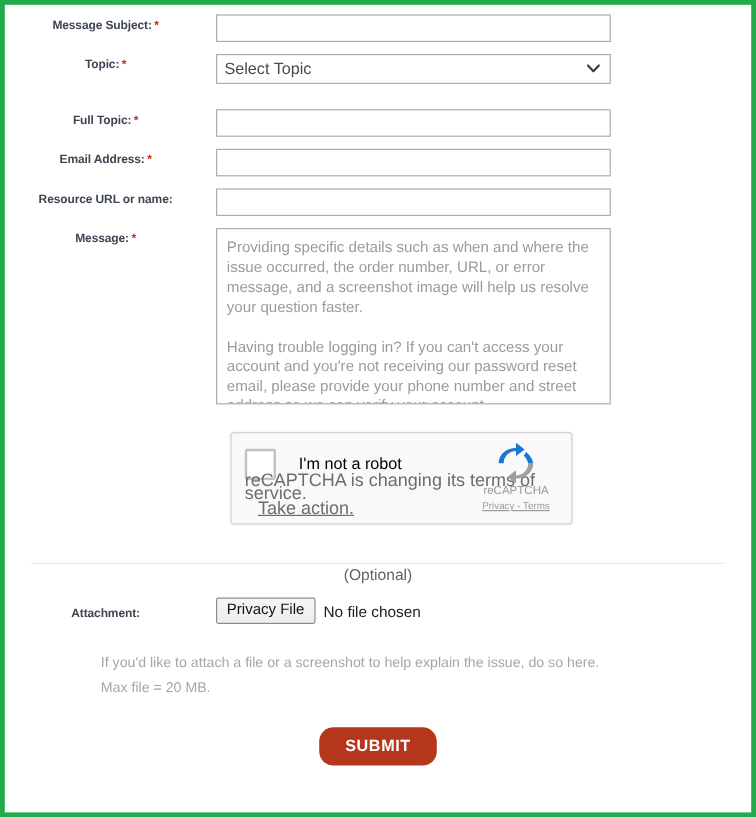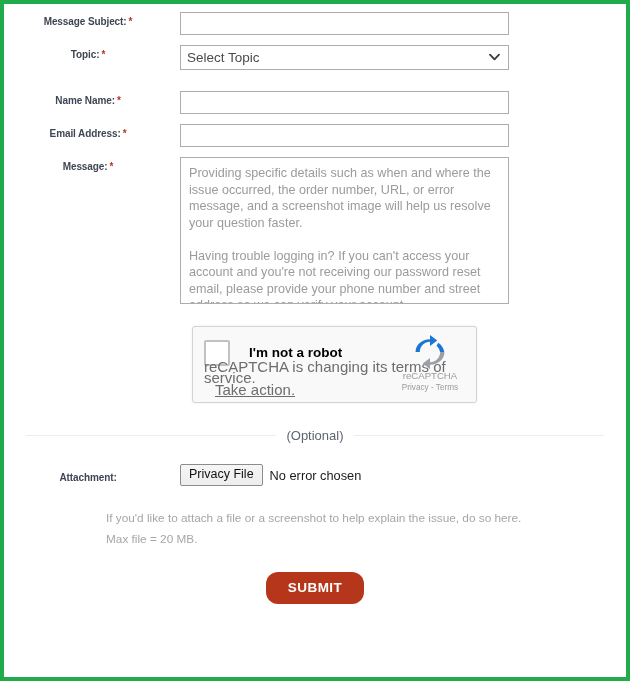--- a/index.html
+++ b/index.html
@@ -143,21 +143,20 @@
     border-radius: 2px;
     cursor: pointer;
     flex: 0 0 26px;
   }
   .rc-label {
     font-size: 13.5px;
     color: #000000;
     margin-left: 19px;
     margin-top: 5px;
     white-space: nowrap;
-    font-weight: bold;
   }
   .rc-notice {
     position: absolute;
     left: 11px;
     bottom: 7px;
     font-size: 15px;
     color: #6d6d6d;
     line-height: 11.5px;
   }
   .rc-notice a {
@@ -176,20 +175,21 @@
   .rc-brand {
     font-size: 9.6px;
     color: #9a9a9a;
     line-height: 12px;
     margin-top: 1px;
   }
   .rc-links {
     font-size: 8.2px;
     color: #9a9a9a;
     line-height: 11px;
+    text-decoration: underline;
   }
 
   
   .optional-divider {
     position: relative;
     margin: 22px 22px 0 22px;
     height: 20px;
     text-align: center;
   }
   .optional-divider .line {
@@ -197,21 +197,21 @@
     left: 0; right: 0; top: 10px;
     border-top: 1px solid #ececec;
   }
   .optional-divider .optional-text {
     position: relative;
     display: inline-block;
     background: #ffffff;
     padding: 0 10px;
     font-size: 13px;
     color: #5e6470;
-    top: 1px;
+    top: 11px;
   }
 
   
   .attach-row {
     display: flex;
     align-items: center;
     margin-top: 19px;
   }
   .file-control {
     display: flex;
@@ -230,21 +230,21 @@
     cursor: pointer;
     line-height: 15px;
   }
   .no-file-text {
     margin-left: 7px;
     font-size: 12.8px;
     color: #1a1a1a;
   }
 
   .help-block {
-    margin-left: 102px;
+    margin-left: 80px;
     margin-top: 22px;
     font-size: 11.8px;
     color: #a6a6a6;
     line-height: 21px;
   }
 
   .submit-row {
     text-align: center;
     margin-top: 22px;
   }
@@ -282,34 +282,40 @@
             <option>Select Topic</option>
           </select>
           <svg class="chevron" viewBox="0 0 11 8">
             <path d="M1 1.6 L5.5 6.4 L10 1.6" fill="none" stroke="#3b3b3b" stroke-width="1.8" stroke-linecap="round" stroke-linejoin="round"></path>
           </svg>
         </div>
       </div>
     </div>
 
     <div class="field-row">
-      <div class="label-cell"><span>Name Name:</span><span class="req">*</span></div>
+      <div class="label-cell"><span>Full Topic:</span><span class="req">*</span></div>
       <div class="control-cell">
         <input class="text-input" type="text" value="" style="">
       </div>
     </div>
 
     <div class="field-row">
       <div class="label-cell"><span>Email Address:</span><span class="req">*</span></div>
       <div class="control-cell">
         <input class="text-input" type="text" value="" style="">
       </div>
     </div>
 
 
+    <div class="field-row">
+      <div class="label-cell"><span>Resource URL or name:</span></div>
+      <div class="control-cell">
+        <input class="text-input" type="text" value="" style="">
+      </div>
+    </div>
 
     <div class="field-row">
       <div class="label-cell"><span>Message:</span><span class="req">*</span></div>
       <div class="control-cell">
         <textarea class="message-area" placeholder="Providing specific details such as when and where the issue occurred, the order number, URL, or error message, and a screenshot image will help us resolve your question faster.
 
 Having trouble logging in? If you can't access your account and you're not receiving our password reset email, please provide your phone number and street address so we can verify your account." style=""></textarea>
       </div>
     </div>
 
@@ -341,21 +347,21 @@
     <div class="optional-divider">
       <div class="line"></div>
       <span class="optional-text">(Optional)</span>
     </div>
 
     <div class="attach-row">
       <div class="label-cell"><span>Attachment:</span></div>
       <div class="control-cell">
         <div class="file-control">
           <span class="choose-file-btn">Privacy File</span>
-          <span class="no-file-text">No error chosen</span>
+          <span class="no-file-text">No file chosen</span>
         </div>
       </div>
     </div>
 
     <div class="help-block">
       <div>If you'd like to attach a file or a screenshot to help explain the issue, do so here.</div>
       <div>Max file = 20 MB.</div>
     </div>
 
     <div class="submit-row">

